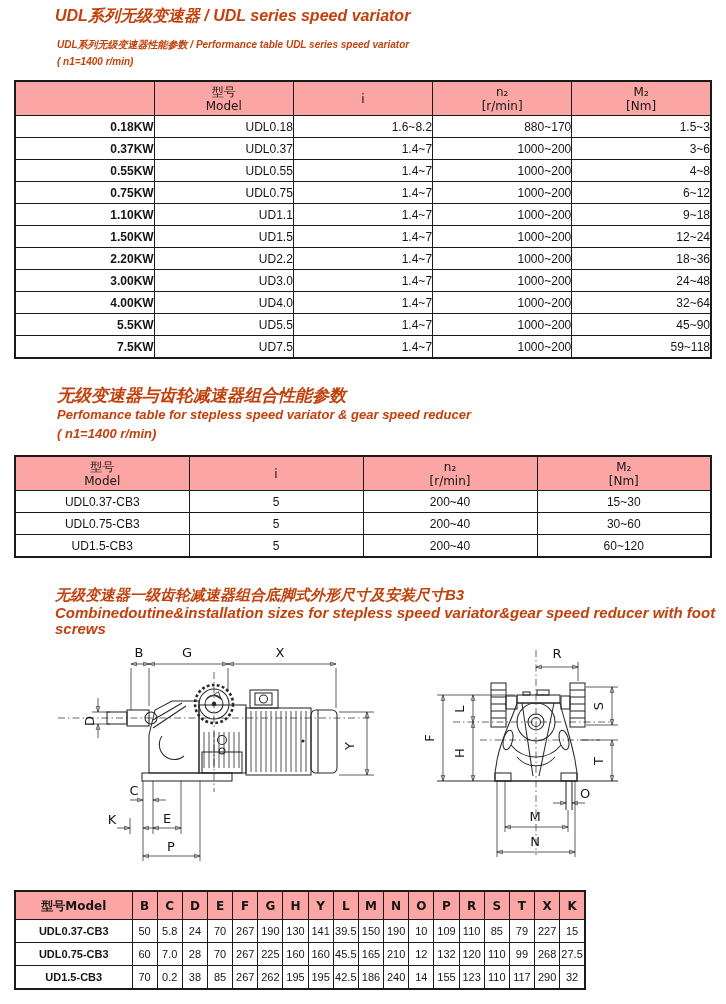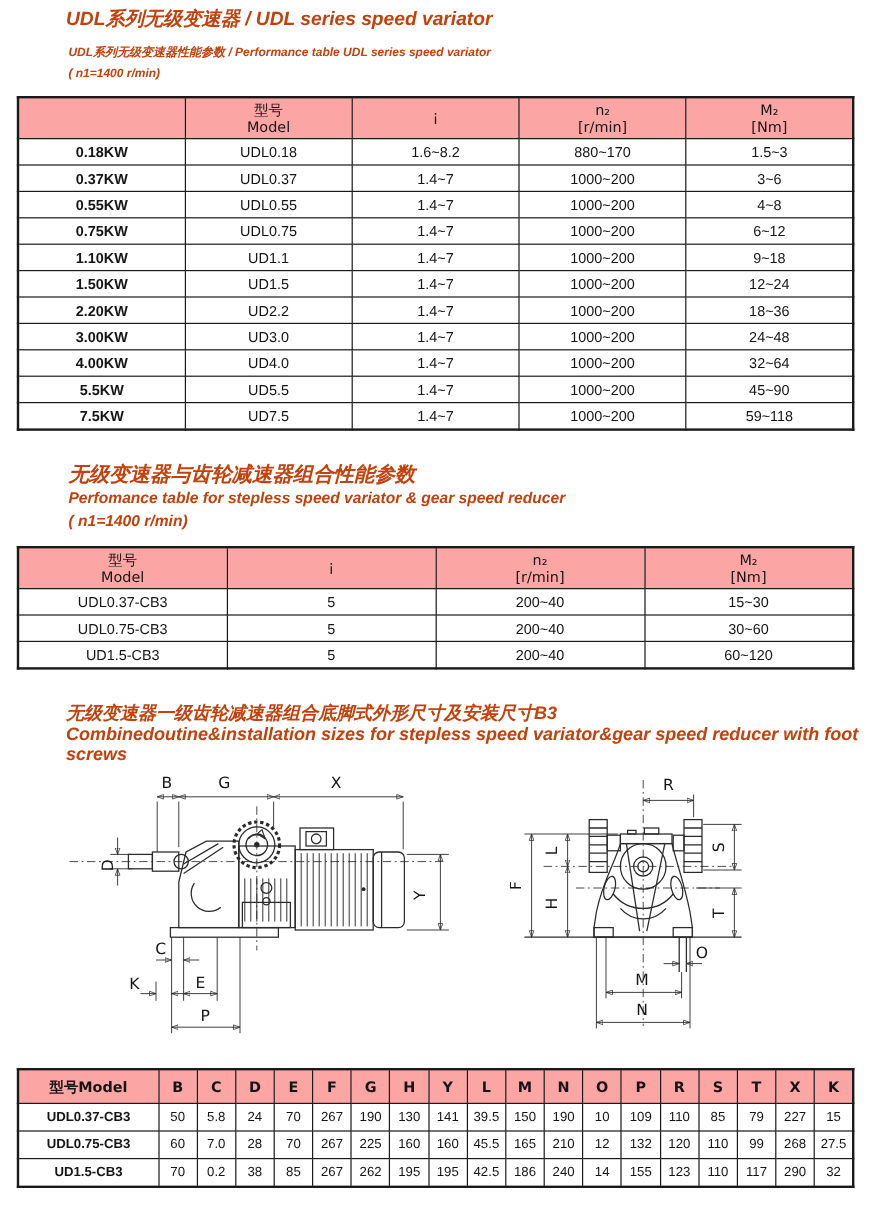--- a/index.html
+++ b/index.html
@@ -15,26 +15,26 @@
   .s3 .en{font-size:15px;line-height:16px;}
 
   table.tbl{position:absolute;border-collapse:collapse;table-layout:fixed;
             border:2px solid #1a1a1a;background:#fff;}
   .tbl th,.tbl td{border:1px solid #1a1a1a;text-align:center;vertical-align:middle;
             padding:0;color:#151515;}
   .tbl th{background:#fca5a5;font-weight:normal;white-space:pre-line;
           font-family:"DejaVu Sans","Liberation Sans",sans-serif;line-height:14px;}
   .t1{left:14px;top:80px;width:698px;font-size:12px;}
   .t1 th{height:33px;font-size:12px;}
-  .t1 td{height:21px;}
+  .t1 td{height:21px;text-align:right;}
   .t1 td:first-child{font-weight:bold;}
   .t2{left:14px;top:455px;width:698px;font-size:12px;}
   .t2 th{height:33px;font-size:12px;}
   .t2 td{height:21px;}
-  .t3{left:14px;top:890px;width:698px;font-size:11px;}
+  .t3{left:14px;top:890px;width:572px;font-size:11px;}
   .t3 th{height:27px;font-weight:bold;font-size:12px;}
   .t3 td{height:22px;}
   .t3 td:first-child{font-weight:bold;}
 
   svg.draw{position:absolute;}
   svg.draw line,svg.draw rect,svg.draw circle,svg.draw path,svg.draw polygon,svg.draw ellipse{
       stroke:#2a2a2a;fill:none;stroke-width:1.05;}
   svg.draw .cl line{stroke-width:.7;stroke-dasharray:7 3 1.5 3;}
   svg.draw .dim line{stroke-width:.75;}
   svg.draw .fins line{stroke-width:.8;}

